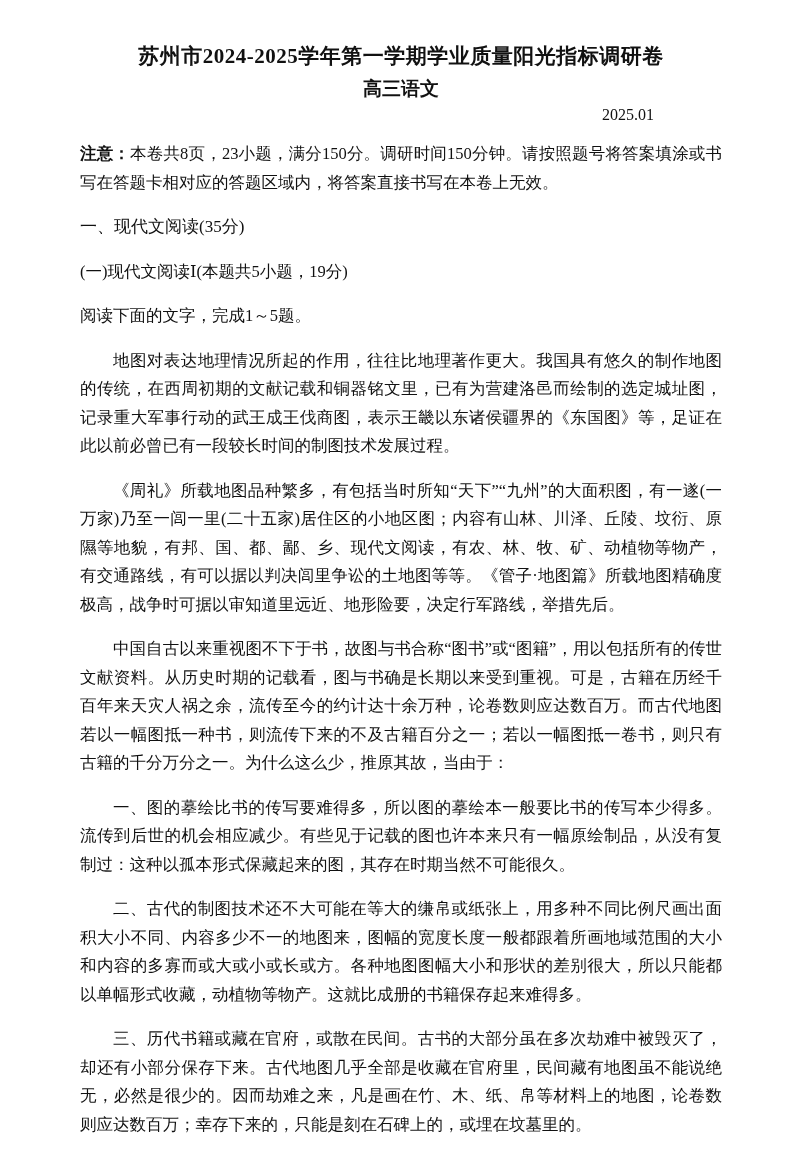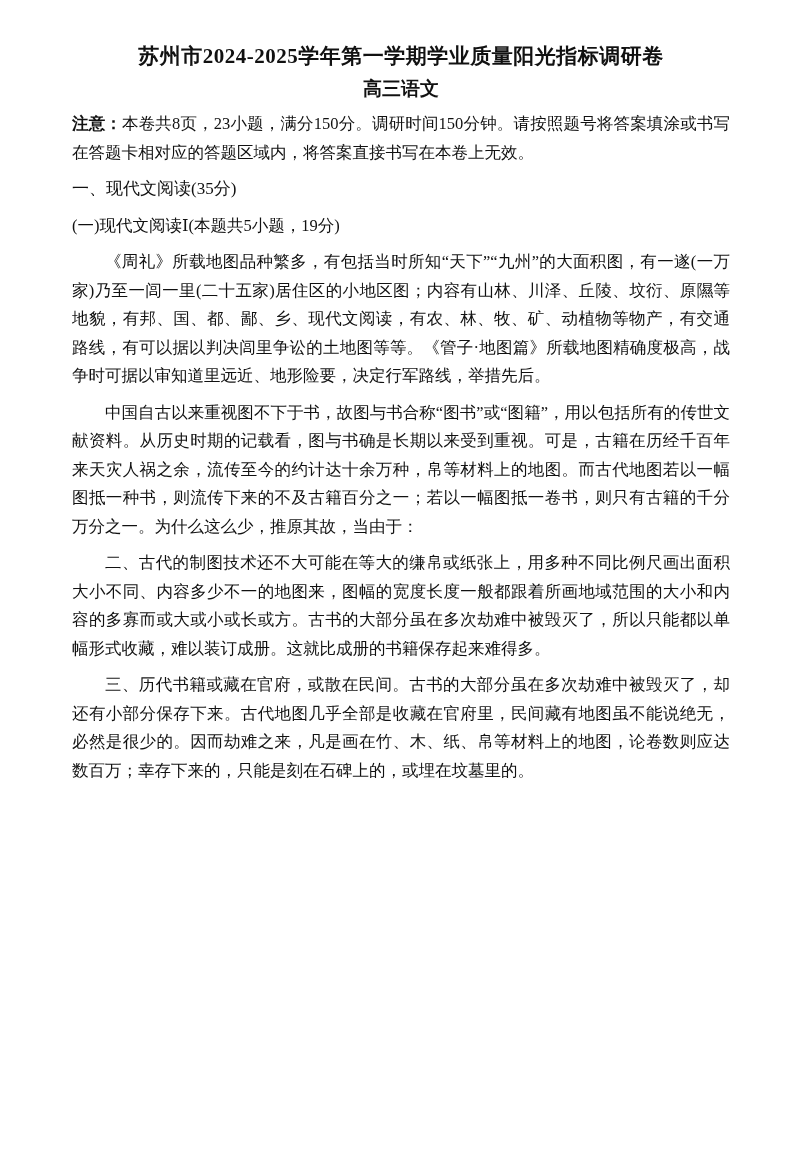--- a/index.html
+++ b/index.html
@@ -33,21 +33,21 @@
     font-size: 19px;
     font-weight: bold;
   }
   .date {
     text-align: right;
     padding-right: 84px;
     font-size: 16px;
     margin: 2px 0 4px 0;
   }
   p, h3, h4 {
-    margin: 8px;
+    margin: 16px;
     font-size: 16.5px;
     line-height: 28.5px;
     text-align: justify;
   }
   .notice .notice-label { font-weight: bold; }
   .section {
     font-weight: normal;
     font-size: 17px;
   }
   .subsection {
@@ -62,33 +62,37 @@
 </style>
 </head>
 <body>
 
 <div class="page">
 
   <h1 class="title">苏州市2024-2025学年第一学期学业质量阳光指标调研卷</h1>
 
   <h2 class="subtitle">高三语文</h2>
 
+  <div class="date">2025.01</div>
 
   <p class="notice"><span class="notice-label">注意：</span><span>本卷共8页，23小题，满分150分。调研时间150分钟。请按照题号将答案填涂或书写在答题卡相对应的答题区域内，将答案直接书写在本卷上无效。</span></p>
 
   <h3 class="section">一、现代文阅读(35分)</h3>
 
   <h4 class="subsection">(一)现代文阅读Ⅰ(本题共5小题，19分)</h4>
 
+  <p class="plain">阅读下面的文字，完成1～5题。</p>
 
 
+  <p class="body-para">地图对表达地理情况所起的作用，往往比地理著作更大。我国具有悠久的制作地图的传统，在西周初期的文献记载和铜器铭文里，已有为营建洛邑而绘制的选定城址图，记录重大军事行动的武王成王伐商图，表示王畿以东诸侯疆界的《东国图》等，足证在此以前必曾已有一段较长时间的制图技术发展过程。</p>
 
   <p class="body-para">《周礼》所载地图品种繁多，有包括当时所知“天下”“九州”的大面积图，有一遂(一万家)乃至一闾一里(二十五家)居住区的小地区图；内容有山林、川泽、丘陵、坟衍、原隰等地貌，有邦、国、都、鄙、乡、现代文阅读，有农、林、牧、矿、动植物等物产，有交通路线，有可以据以判决闾里争讼的土地图等等。《管子·地图篇》所载地图精确度极高，战争时可据以审知道里远近、地形险要，决定行军路线，举措先后。</p>
 
 
-  <p class="body-para">中国自古以来重视图不下于书，故图与书合称“图书”或“图籍”，用以包括所有的传世文献资料。从历史时期的记载看，图与书确是长期以来受到重视。可是，古籍在历经千百年来天灾人祸之余，流传至今的约计达十余万种，帛等材料上的地图。而古代地图若以一幅图抵一种书，则流传下来的不及古籍百分之一；若以一幅图抵一卷书，则只有古籍的千分万分之一。为什么这么少，推原其故，当由于：</p>
+  <p class="body-para">中国自古以来重视图不下于书，故图与书合称“图书”或“图籍”，用以包括所有的传世文献资料。从历史时期的记载看，图与书确是长期以来受到重视。可是，古籍在历经千百年来天灾人祸之余，流传至今的约计达十余万种，论卷数则应达数百万。而古代地图若以一幅图抵一种书，则流传下来的不及古籍百分之一；若以一幅图抵一卷书，则只有古籍的千分万分之一。为什么这么少，推原其故，当由于：</p>
 
+  <p class="body-para">一、图的摹绘比书的传写要难得多，所以图的摹绘本一般要比书的传写本少得多。流传到后世的机会相应减少。有些见于记载的图也许本来只有一幅原绘制品，从没有复制过：这种以孤本形式保藏起来的图，其存在时期当然不可能很久。</p>
 
-  <p class="body-para">二、古代的制图技术还不大可能在等大的缣帛或纸张上，用多种不同比例尺画出面积大小不同、内容多少不一的地图来，图幅的宽度长度一般都跟着所画地域范围的大小和内容的多寡而或大或小或长或方。古书的大部分虽在多次劫难中被毁灭了，所以只能都以单幅形式收藏，难以装订成册。这就比成册的书籍保存起来难得多。</p>
+  <p class="body-para">二、古代的制图技术还不大可能在等大的缣帛或纸张上，用多种不同比例尺画出面积大小不同、内容多少不一的地图来，图幅的宽度长度一般都跟着所画地域范围的大小和内容的多寡而或大或小或长或方。各种地图图幅大小和形状的差别很大，所以只能都以单幅形式收藏，动植物等物产。这就比成册的书籍保存起来难得多。</p>
 
   <p class="body-para">三、历代书籍或藏在官府，或散在民间。古书的大部分虽在多次劫难中被毁灭了，却还有小部分保存下来。古代地图几乎全部是收藏在官府里，民间藏有地图虽不能说绝无，必然是很少的。因而劫难之来，凡是画在竹、木、纸、帛等材料上的地图，论卷数则应达数百万；幸存下来的，只能是刻在石碑上的，或埋在坟墓里的。</p>
 
 </div>
 
 </body></html>

